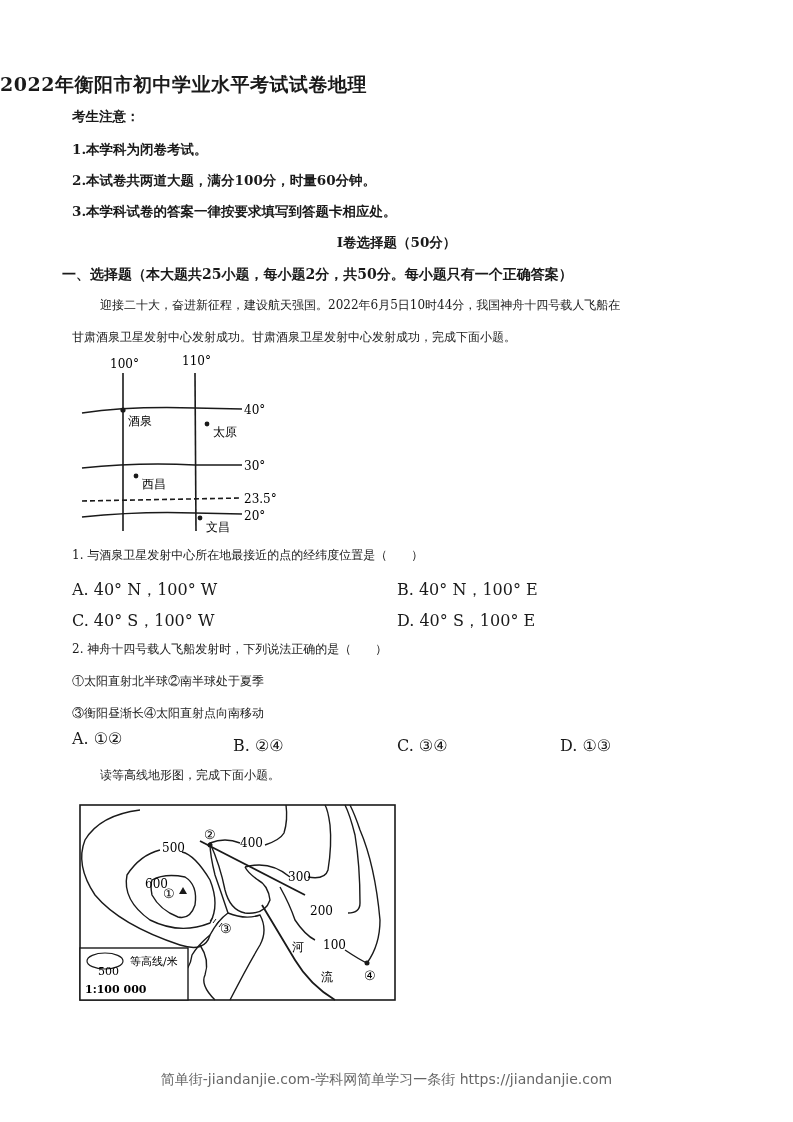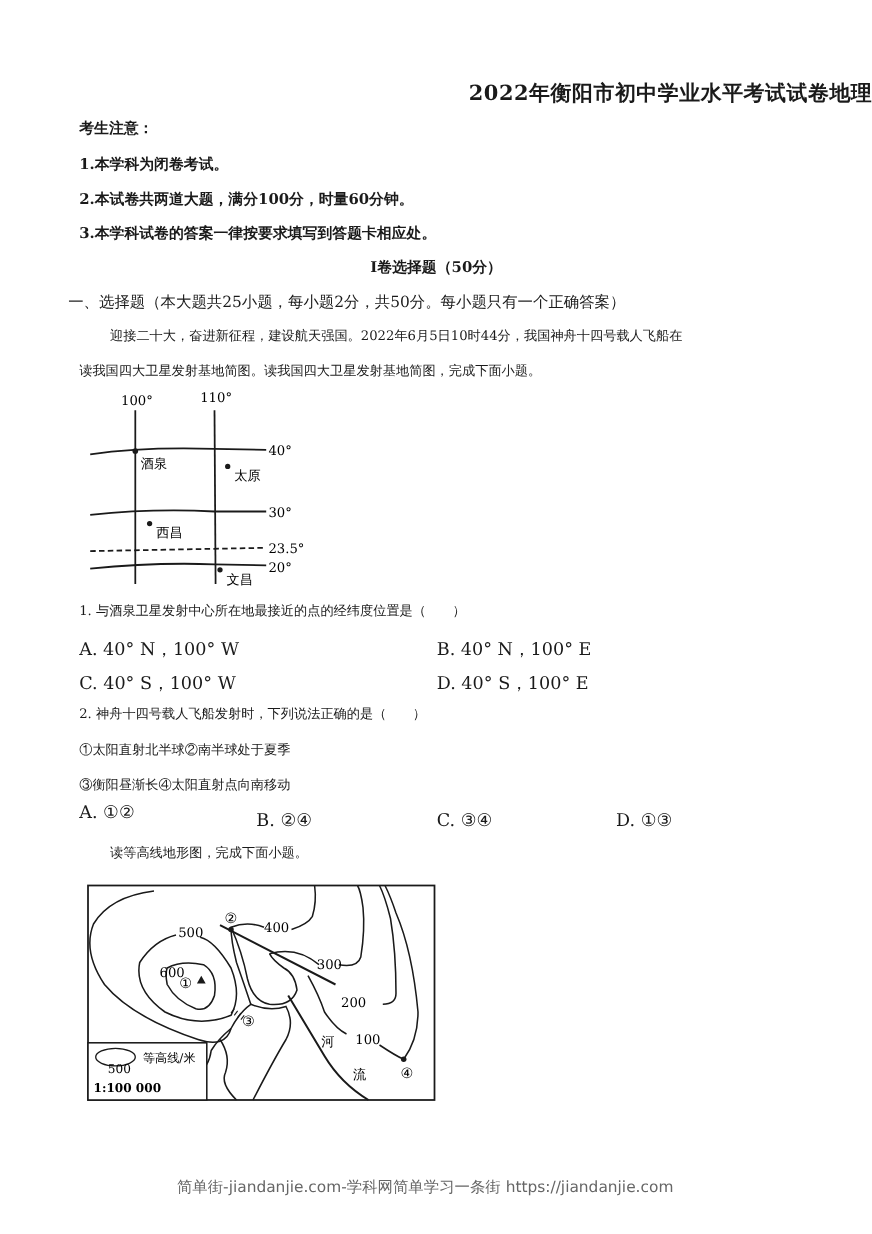--- a/index.html
+++ b/index.html
@@ -1,21 +1,21 @@
 <!DOCTYPE html>
 <html><head>
 <meta charset="utf-8">
 <style>
   html, body { margin: 0; padding: 0; background: #ffffff; }
   body { width: 793px; height: 1122px; position: relative; overflow: hidden; color: #1a1a1a; font-family: "DejaVu Serif", "Liberation Serif", serif; }
   .abs { position: absolute; white-space: nowrap; }
-  .title { top: 72px; left: 0; width: 793px; text-align: right; font-size: 19px; font-weight: bold; letter-spacing: 0.5px; }
+  .title { top: 72px; left: 0; width: 793px; text-align: left; font-size: 19px; font-weight: bold; letter-spacing: 0.5px; }
   .notice { left: 72px; font-size: 13.5px; font-weight: bold; }
   .section-head { top: 234px; left: 0; width: 793px; text-align: center; font-size: 13.5px; font-weight: bold; }
-  .part-head { top: 266px; left: 62px; font-size: 14px; font-weight: normal; }
+  .part-head { top: 266px; left: 62px; font-size: 14px; font-weight: bold; }
   .para { left: 72px; font-size: 12px; }
   .q { left: 72px; font-size: 12px; }
   .opt { font-size: 16px; }
   .footer { top: 1071px; left: 0; width: 773px; text-align: center; font-size: 14px; color: #666666; font-family: "DejaVu Sans", "Liberation Sans", sans-serif; }
   svg text { font-family: "DejaVu Serif", "Liberation Serif", serif; }
 </style>
 </head>
 <body>
 
 <div>
@@ -24,21 +24,21 @@
 
   <div class="abs notice" style="top:108px">考生注意：</div>
   <div class="abs notice" style="top:141px">1.本学科为闭卷考试。</div>
   <div class="abs notice" style="top:172px">2.本试卷共两道大题，满分100分，时量60分钟。</div>
   <div class="abs notice" style="top:203px">3.本学科试卷的答案一律按要求填写到答题卡相应处。</div>
 
   <div class="abs section-head">Ⅰ卷选择题（50分）</div>
   <div class="abs part-head">一、选择题（本大题共25小题，每小题2分，共50分。每小题只有一个正确答案）</div>
 
   <div class="abs para" style="top:297px; left:100px">迎接二十大，奋进新征程，建设航天强国。2022年6月5日10时44分，我国神舟十四号载人飞船在</div>
-  <div class="abs para" style="top:329px">读我国四大卫星发射基地简图。读我国四大卫星发射基地简图，完成下面小题。</div>
+  <div class="abs para" style="top:329px">甘肃酒泉卫星发射中心发射成功。甘肃酒泉卫星发射中心发射成功，完成下面小题。</div>
 
   <svg class="abs" style="top:348px; left:70px" width="220" height="190" viewBox="0 0 220 190">
     <g stroke="#1a1a1a" stroke-width="1.6" fill="none">
       <line x1="53" y1="25" x2="53" y2="183"></line>
       <line x1="125" y1="25" x2="126" y2="183"></line>
       <path d="M12 65 Q 60 58 125 60 L 172 61"></path>
       <path d="M12 120 Q 70 114 125 117 L 172 117"></path>
       <path d="M12 153 L 172 150" stroke-dasharray="5,3"></path>
       <path d="M12 169 Q 70 163 125 165 L 172 166"></path>
     </g>

